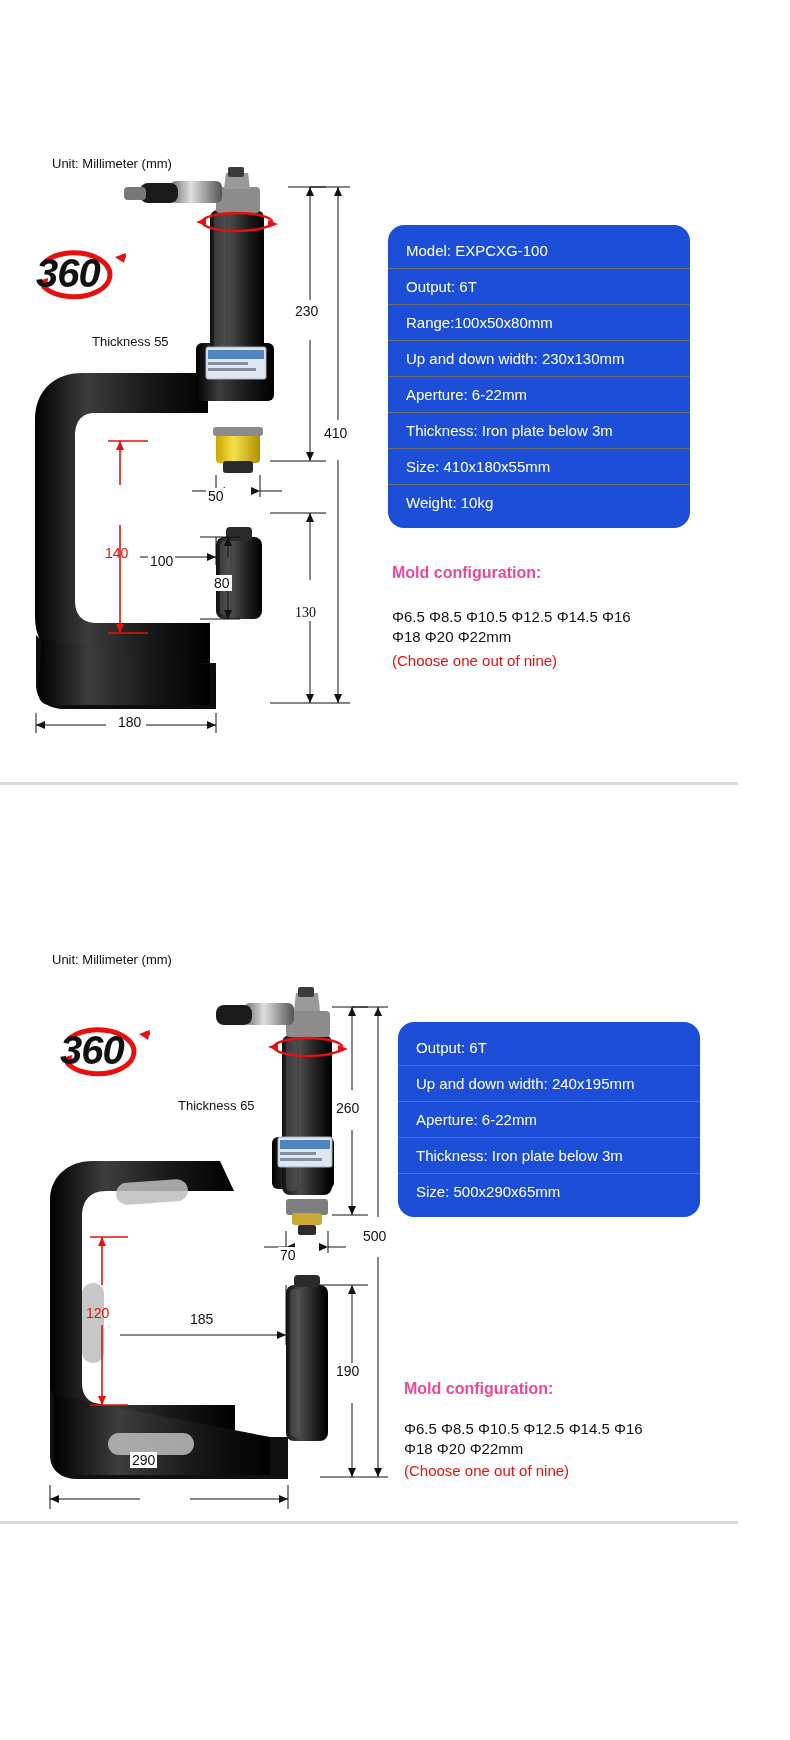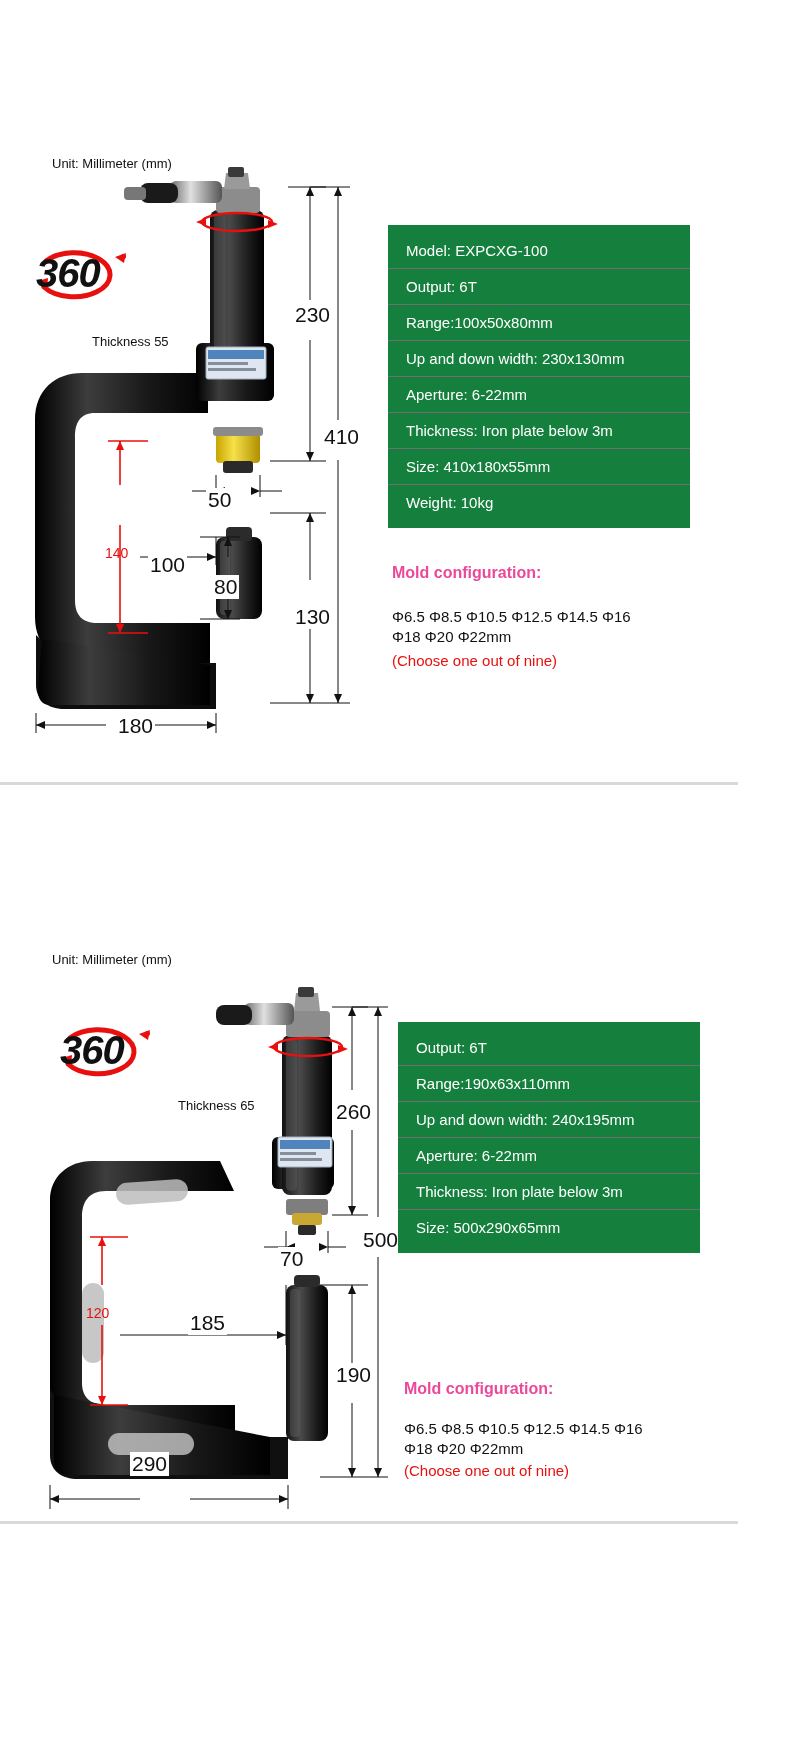--- a/index.html
+++ b/index.html
@@ -17,22 +17,22 @@
   .divider{
     position:absolute;left:0;width:790px;height:3px;background:#d9d9d9;
   }
   .unit-label{
     position:absolute;font-size:13px;color:#111;white-space:nowrap;
   }
 
   
   .spec-card{
     position:absolute;
-    background:#15803d;
-    border-radius:0;
+    background:#1d4ed8;
+    border-radius:16px;
     padding:8px 0 8px 0;
     box-sizing:border-box;
   }
   .spec-row{
     color:#ffffff;
     font-size:15px;
     padding:9px 18px 9px 18px;
     border-bottom:1px solid #6f6f6f;
     white-space:nowrap;
   }
@@ -58,21 +58,21 @@
   }
   .badge360 .deg{
     position:absolute;left:92px;top:6px;font-size:17px;color:#e8100e;font-weight:bold;
   }
   .badge360 svg{position:absolute;left:0;top:0;}
 
   .thickness-label{position:absolute;font-size:13px;color:#111;white-space:nowrap;}
 
   
   .dim{
-    position:absolute;font-size:21px;color:#111;white-space:nowrap;background:#fff;
+    position:absolute;font-size:14px;color:#111;white-space:nowrap;background:#fff;
     padding:0 2px;
   }
   .dim.red{color:#e8100e;font-size:14px;background:transparent;}
 
   .draw{position:absolute;left:0;top:0;}
 </style>
 </head>
 <body>
 
 <div class="page">
@@ -221,21 +221,21 @@
     </div>
 
     <div class="thickness-label" style="left:92px;top:334px;">Thickness 55</div>
 
     <div class="dim" style="left:293px;top:303px;">230</div>
     <div class="dim" style="left:322px;top:425px;">410</div>
     <div class="dim" style="left:206px;top:488px;">50</div>
     <div class="dim red" style="left:103px;top:545px;">140</div>
     <div class="dim" style="left:148px;top:553px;">100</div>
     <div class="dim" style="left:212px;top:575px;">80</div>
-    <div class="dim" style="left:293px;top:605px;">130</div>
+    <div class="dim" style="left:293px;top:605px;font-family:Liberation Serif, serif;">130</div>
     <div class="dim" style="left:116px;top:714px;">180</div>
 
     <div class="spec-card" style="left:388px;top:225px;width:302px;">
       <div class="spec-row">Model: EXPCXG-100</div>
       <div class="spec-row">Output: 6T</div>
       <div class="spec-row">Range:100x50x80mm</div>
       <div class="spec-row">Up and down width: 230x130mm</div>
       <div class="spec-row">Aperture: 6-22mm</div>
       <div class="spec-row">Thickness: Iron plate below 3m</div>
       <div class="spec-row">Size: 410x180x55mm</div>
@@ -386,21 +386,20 @@
     <div class="dim" style="left:334px;top:1100px;">260</div>
     <div class="dim" style="left:361px;top:1228px;">500</div>
     <div class="dim" style="left:278px;top:1247px;">70</div>
     <div class="dim red" style="left:84px;top:1305px;">120</div>
     <div class="dim" style="left:188px;top:1311px;">185</div>
     <div class="dim" style="left:334px;top:1363px;">190</div>
     <div class="dim" style="left:130px;top:1452px;">290</div>
 
     <div class="spec-card" style="left:398px;top:1022px;width:302px;">
       <div class="spec-row">Output: 6T</div>
-      <div class="spec-row">Range:190x63x110mm</div>
       <div class="spec-row">Up and down width: 240x195mm</div>
       <div class="spec-row">Aperture: 6-22mm</div>
       <div class="spec-row">Thickness: Iron plate below 3m</div>
       <div class="spec-row">Size: 500x290x65mm</div>
     </div>
 
     <div class="mold-title" style="left:404px;top:1380px;">Mold configuration:</div>
     <div class="mold-line" style="left:404px;top:1420px;">Φ6.5  Φ8.5  Φ10.5  Φ12.5  Φ14.5  Φ16</div>
     <div class="mold-line" style="left:404px;top:1440px;">Φ18 Φ20 Φ22mm</div>
     <div class="mold-note" style="left:404px;top:1462px;">(Choose one out of nine)</div>

